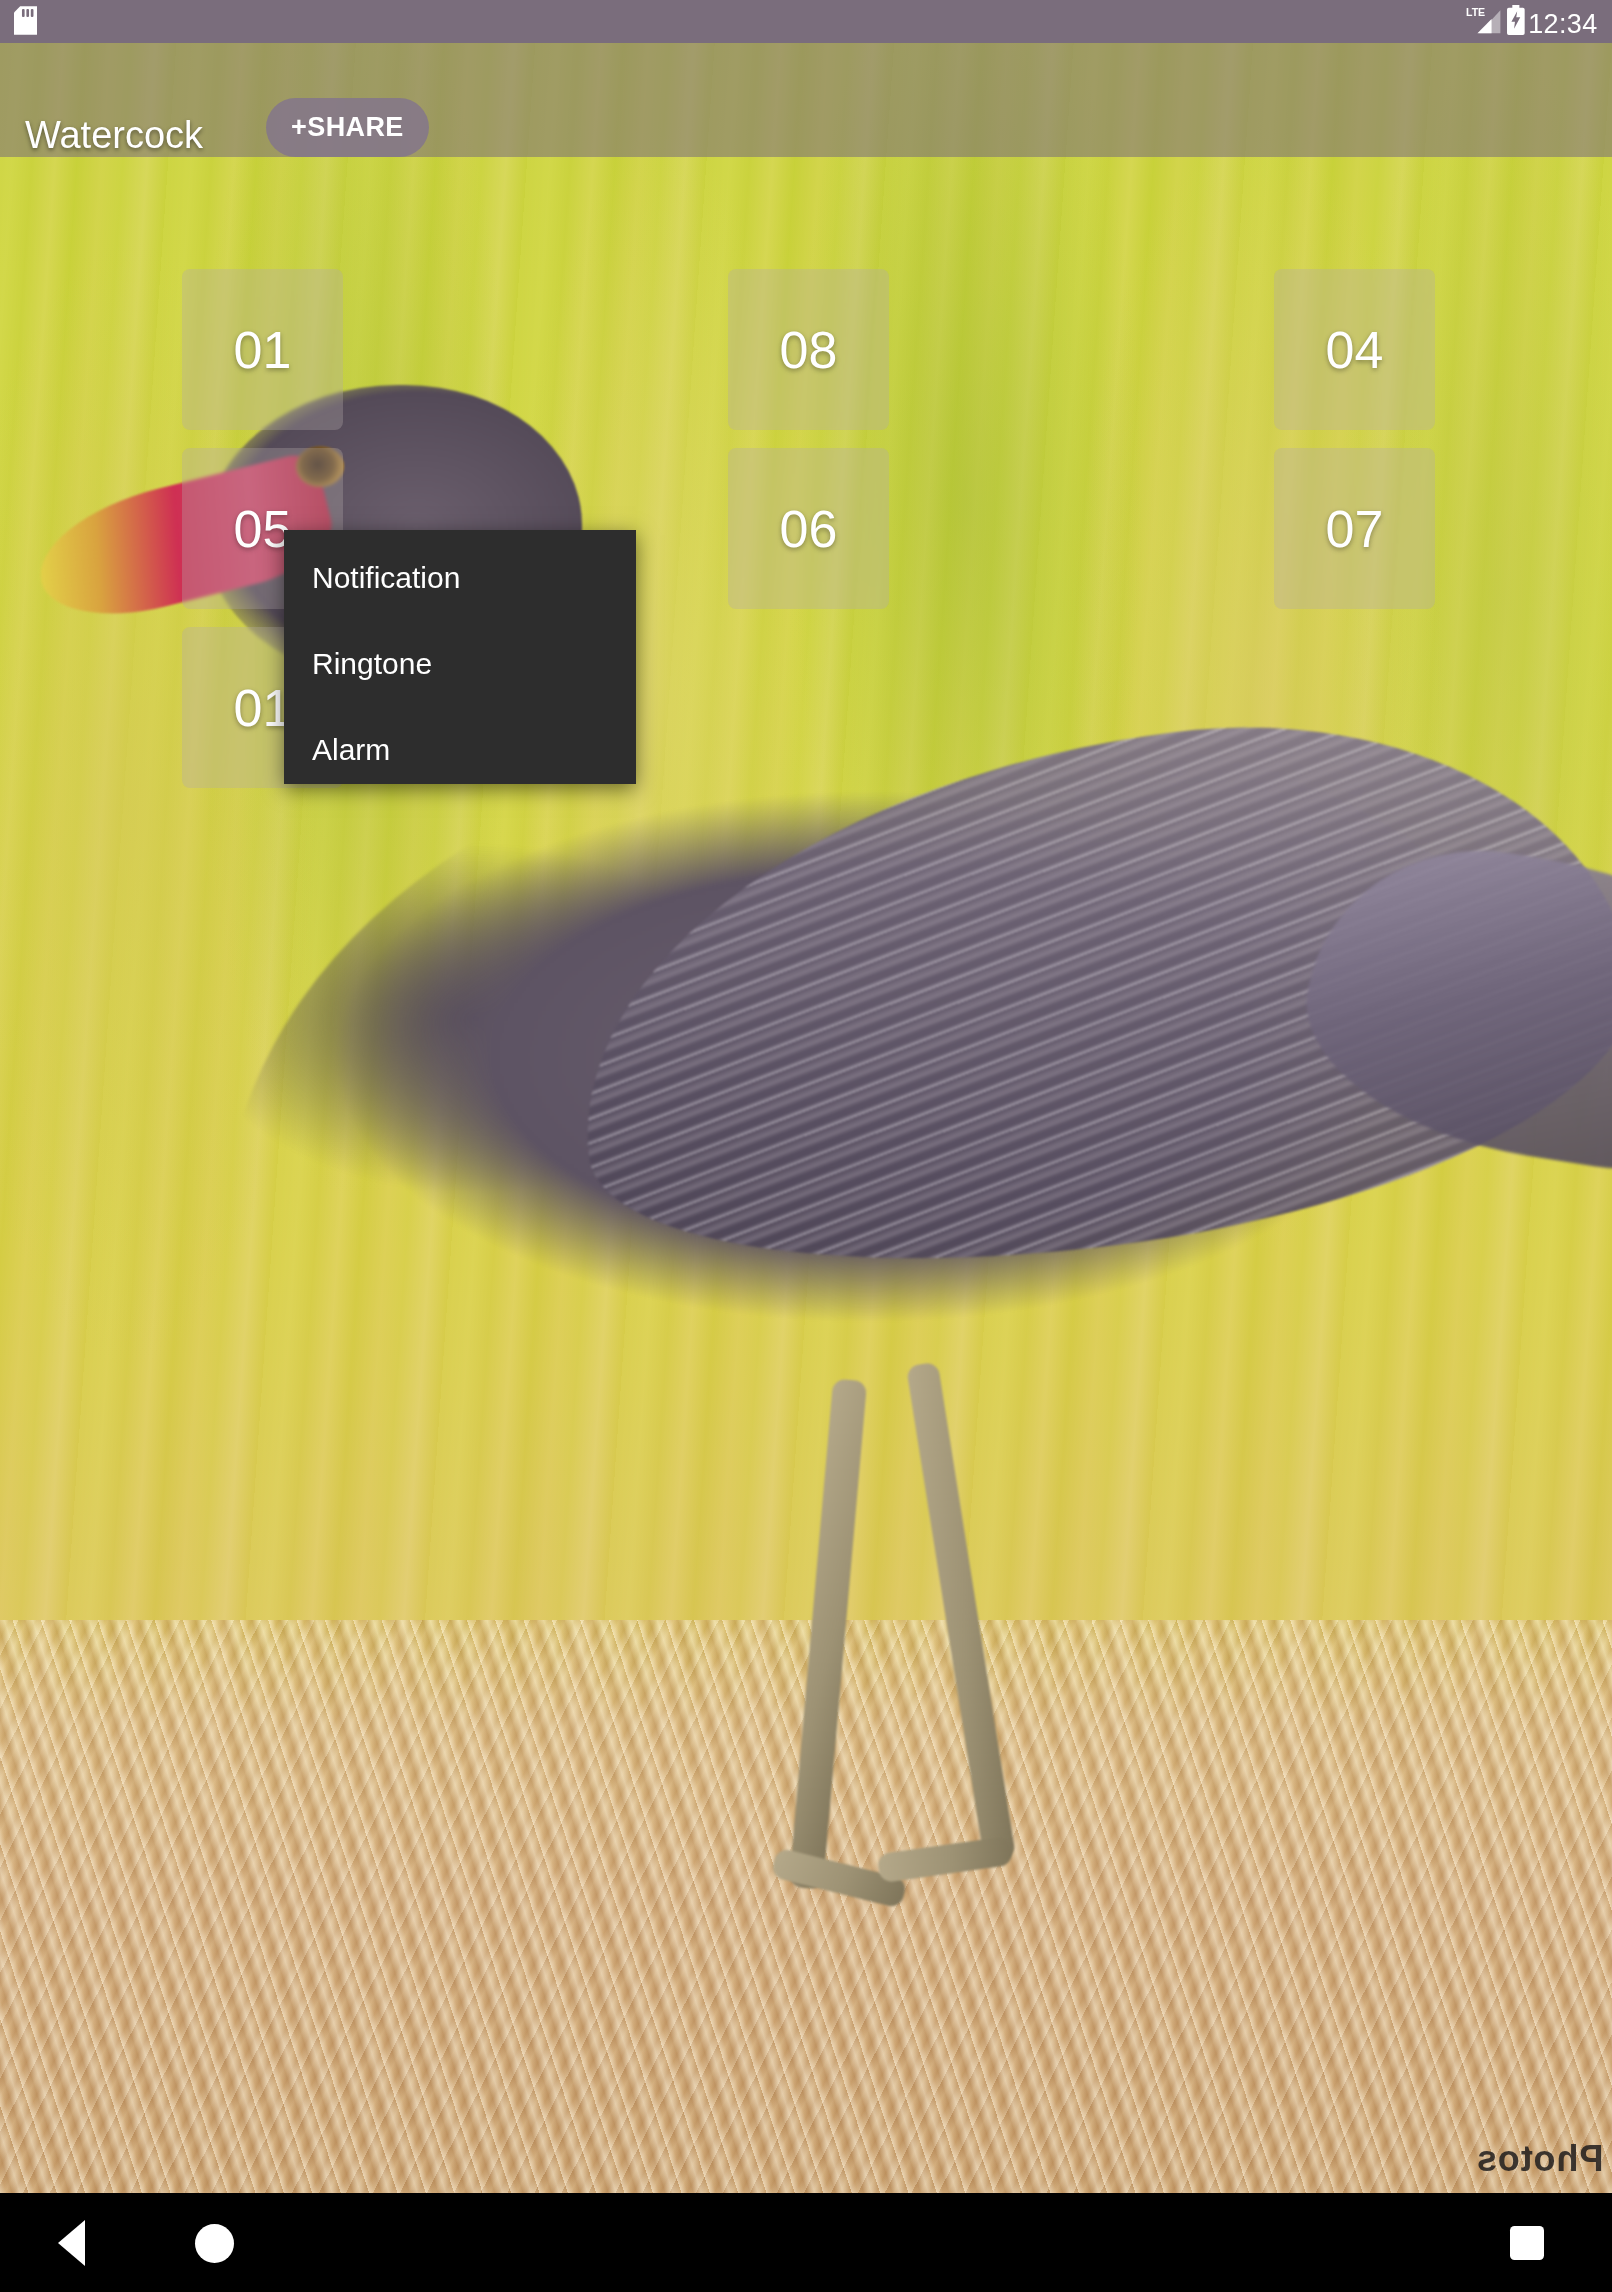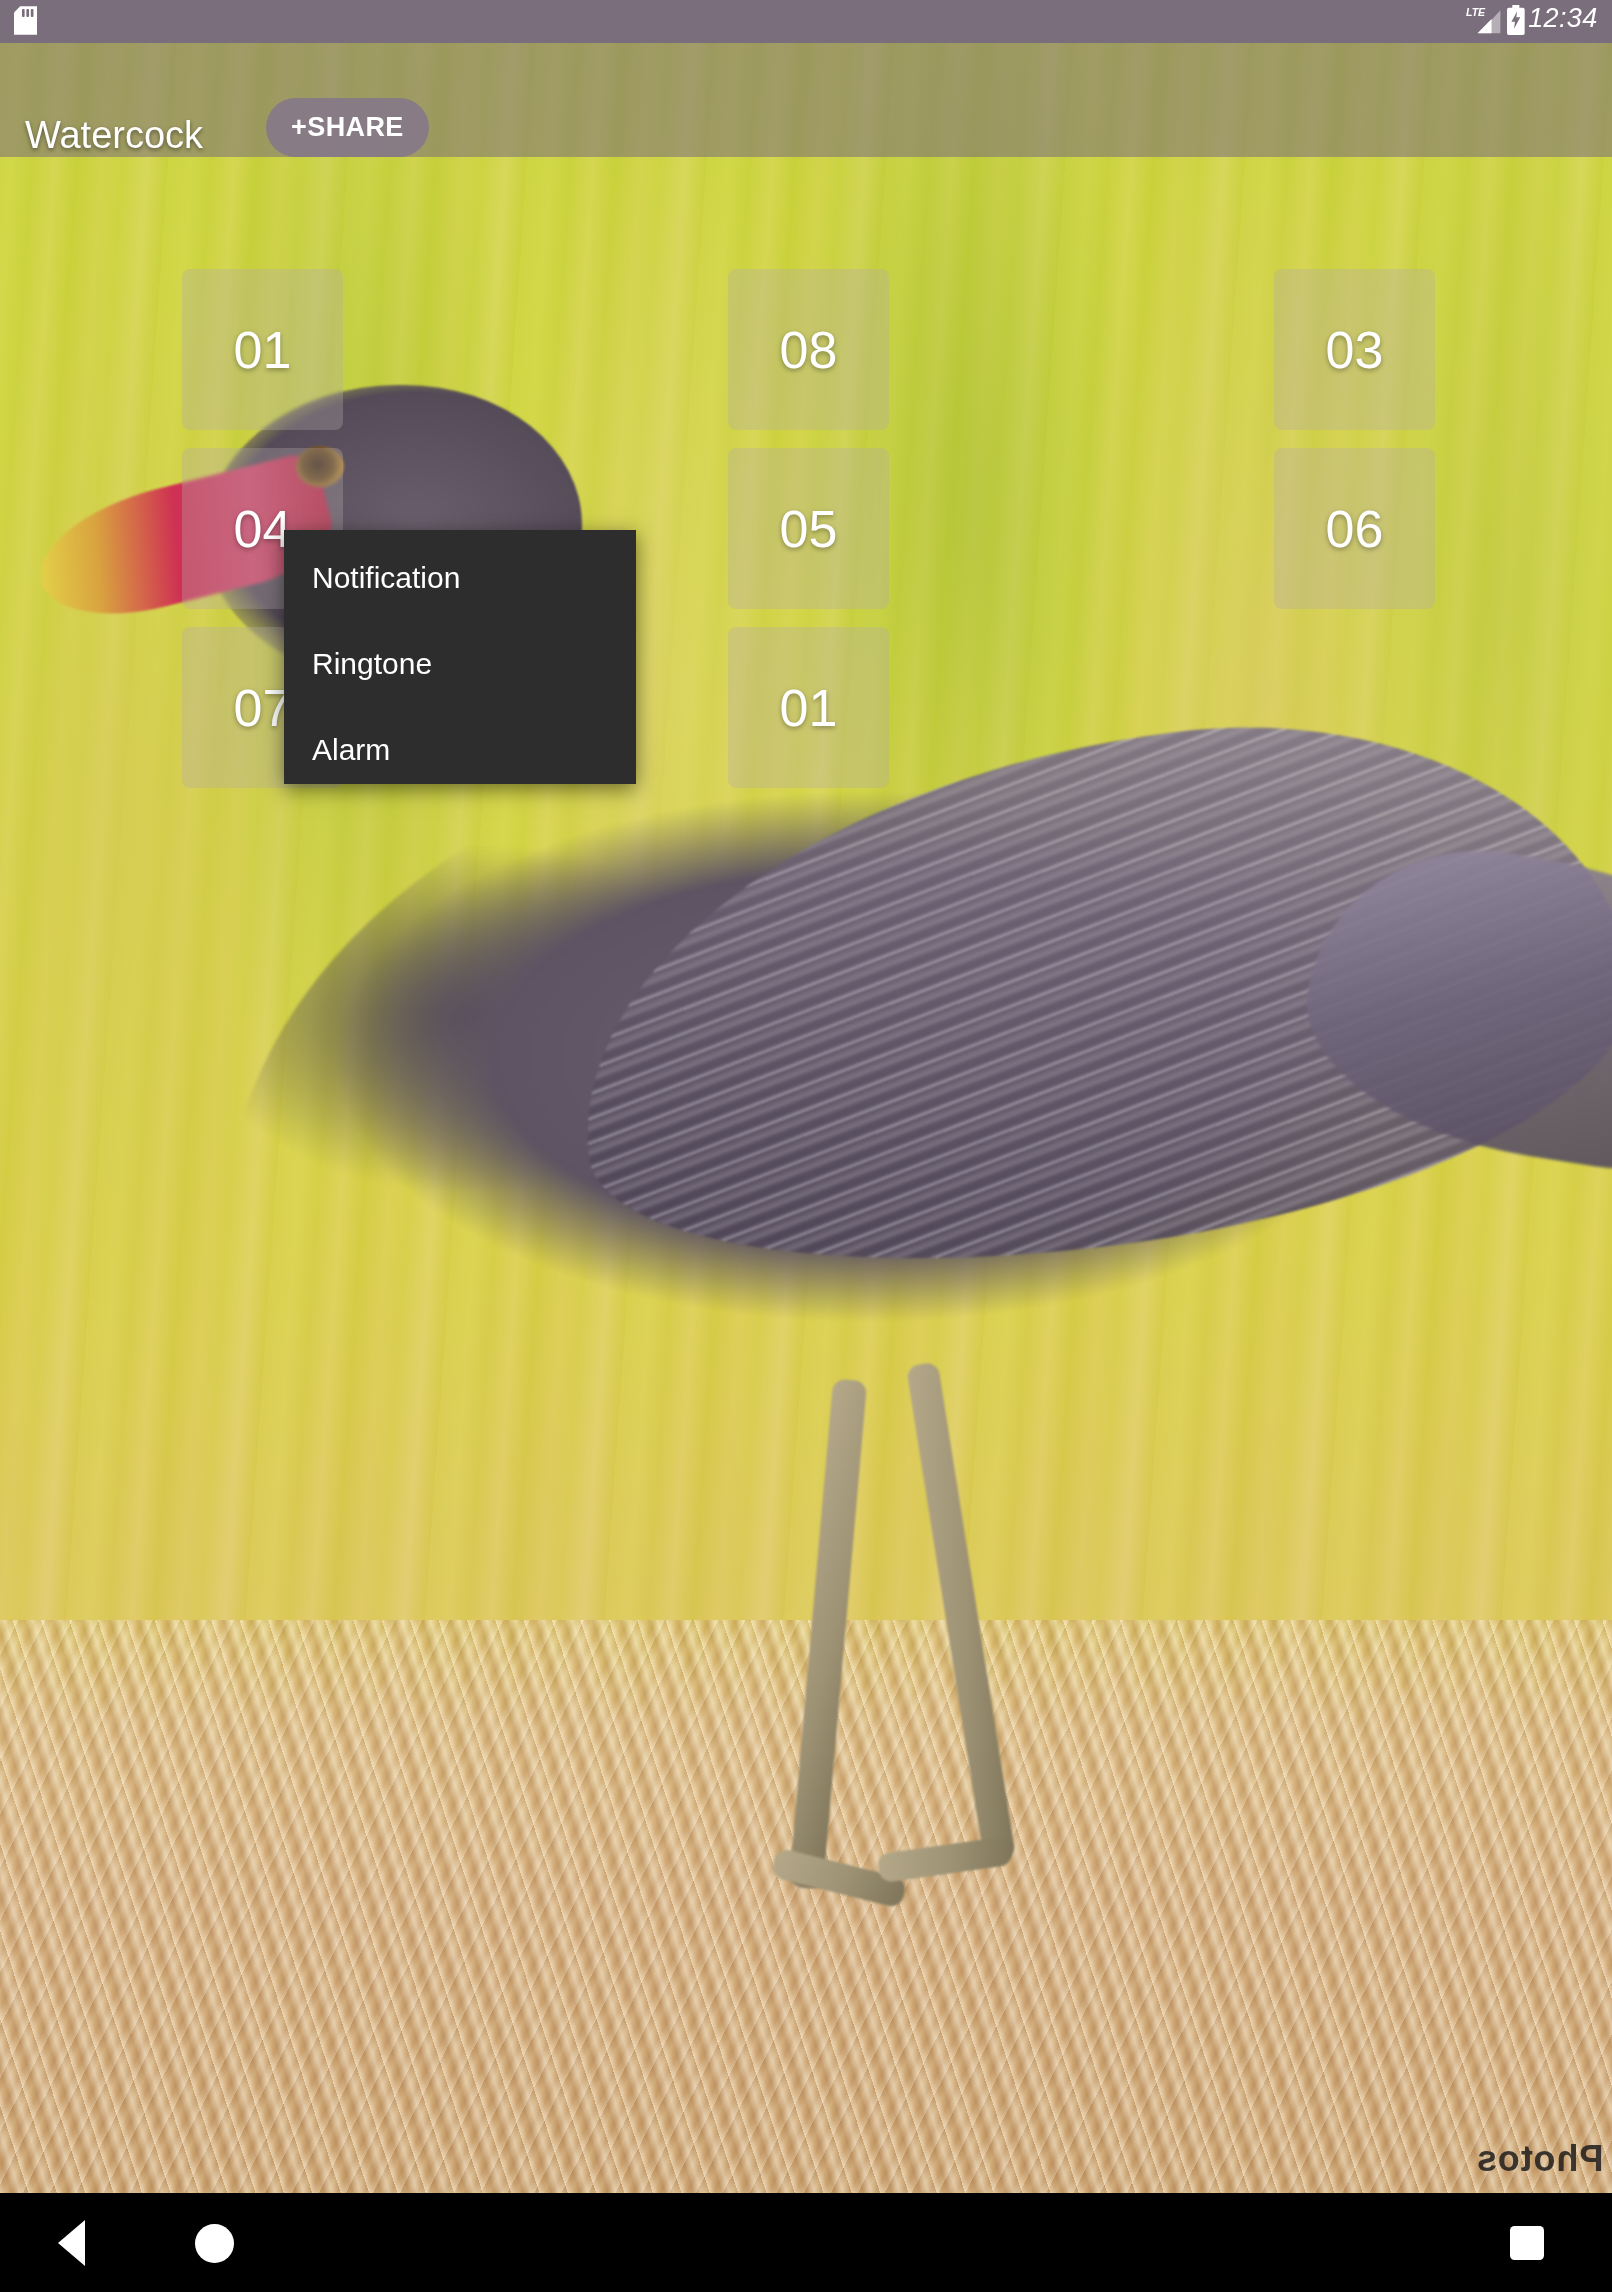--- a/index.html
+++ b/index.html
@@ -122,21 +122,21 @@
 
   
   #statusbar {
     position:absolute; top:0; left:0; right:0; height:43px;
     background:#7a6d7c;
     display:flex; align-items:center; justify-content:space-between;
     padding:0 14.3px;
     z-index:40;
   }
   #status-left { display:flex; align-items:center; gap:9px; }
-  #status-right { display:flex; align-items:flex-start; gap:2px;font-style:italic; }
+  #status-right { display:flex; align-items:flex-end; gap:2px; }
   .sb-icon { display:block; }
   #status-time {
     color:#fff; font-size:27px; font-weight:400;
     font-family:"Liberation Sans", sans-serif;
     line-height:1; letter-spacing:0.4px;
   }
 
   
   #appbar {
     position:absolute; top:43px; left:0; right:0; height:114px;
@@ -288,23 +288,20 @@
   </div>
 
   <div id="grid">
     <div class="pad">
       <span class="pad-label">01</span>
     </div>
     <div class="pad">
       <span class="pad-label">08</span>
     </div>
     <div class="pad">
-      <span class="pad-label">03</span>
-    </div>
-    <div class="pad">
       <span class="pad-label">04</span>
     </div>
     <div class="pad">
       <span class="pad-label">05</span>
     </div>
     <div class="pad">
       <span class="pad-label">06</span>
     </div>
     <div class="pad">
       <span class="pad-label">07</span>

